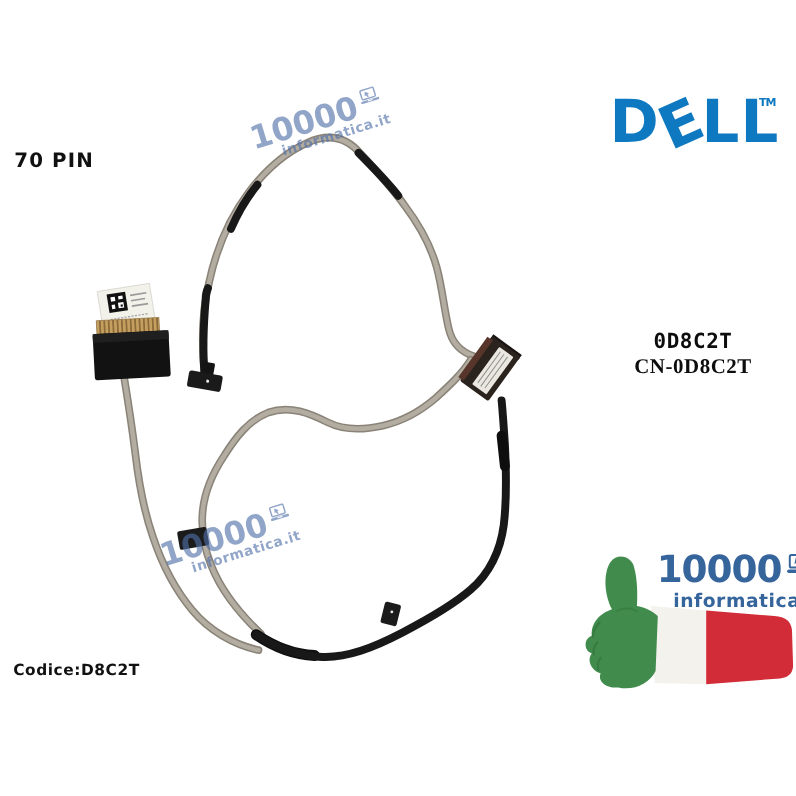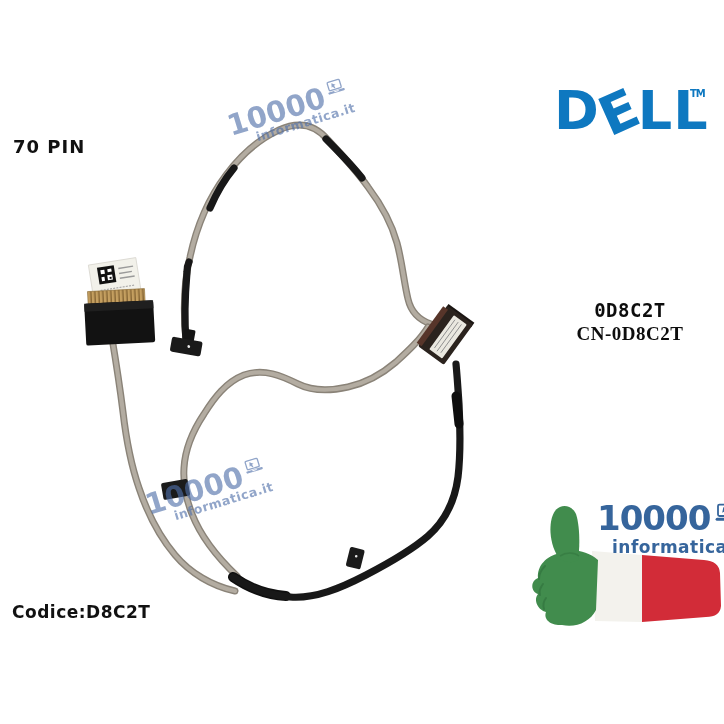--- a/index.html
+++ b/index.html
@@ -7,21 +7,21 @@
          font-family:"DejaVu Sans","Liberation Sans",sans-serif;color:#111;}
   .abs{position:absolute;}
   
   #photo{position:absolute;left:0;top:0;z-index:1;}
   .wire-under{fill:none;stroke:#8a8378;stroke-width:7;stroke-linecap:round;}
   .wire-over{fill:none;stroke:#b3aca1;stroke-width:4.2;stroke-linecap:round;}
   .wire-black{fill:none;stroke:#181818;stroke-width:7.2;stroke-linecap:round;}
   .wire-black-thick{fill:none;stroke:#101010;stroke-width:10;stroke-linecap:round;}
   
   .pin-label{left:13px;top:136px;font-size:18px;font-weight:bold;letter-spacing:1px;z-index:3;}
-  .code-label{left:12px;top:602px;font-size:17px;font-weight:bold;letter-spacing:.5px;z-index:3;text-align:right;}
+  .code-label{left:12px;top:602px;font-size:14px;font-weight:bold;letter-spacing:.5px;z-index:3;text-align:right;}
   .dell{left:554px;top:84px;font-size:54px;font-weight:800;color:#0e78c0;z-index:3;letter-spacing:1px;line-height:1;}
   .dell span{display:inline-block;}
   .dell .tilt{transform:rotate(-24deg) translateY(2px);}
   .dell-tm{left:690px;top:88px;font-size:10px;font-weight:bold;color:#0e78c0;z-index:3;letter-spacing:-1px;text-align:right;}
   .pn{position:absolute;left:630px;transform:translateX(-50%);white-space:nowrap;z-index:3;
       font-family:"DejaVu Sans Mono","Liberation Mono",monospace;font-weight:bold;font-size:19px;letter-spacing:.5px;color:#0d0d0d;}
   .pn1{top:256px;margin-top:43px;} .pn2{top:323px;font-family:Liberation Serif, serif;} .pn3{top:383px;}
   
   .watermark{position:absolute;z-index:2;color:#4f6fa9;opacity:.62;transform:rotate(-17deg);transform-origin:left top;pointer-events:none;}
   .wm-row{display:flex;align-items:flex-start;}

